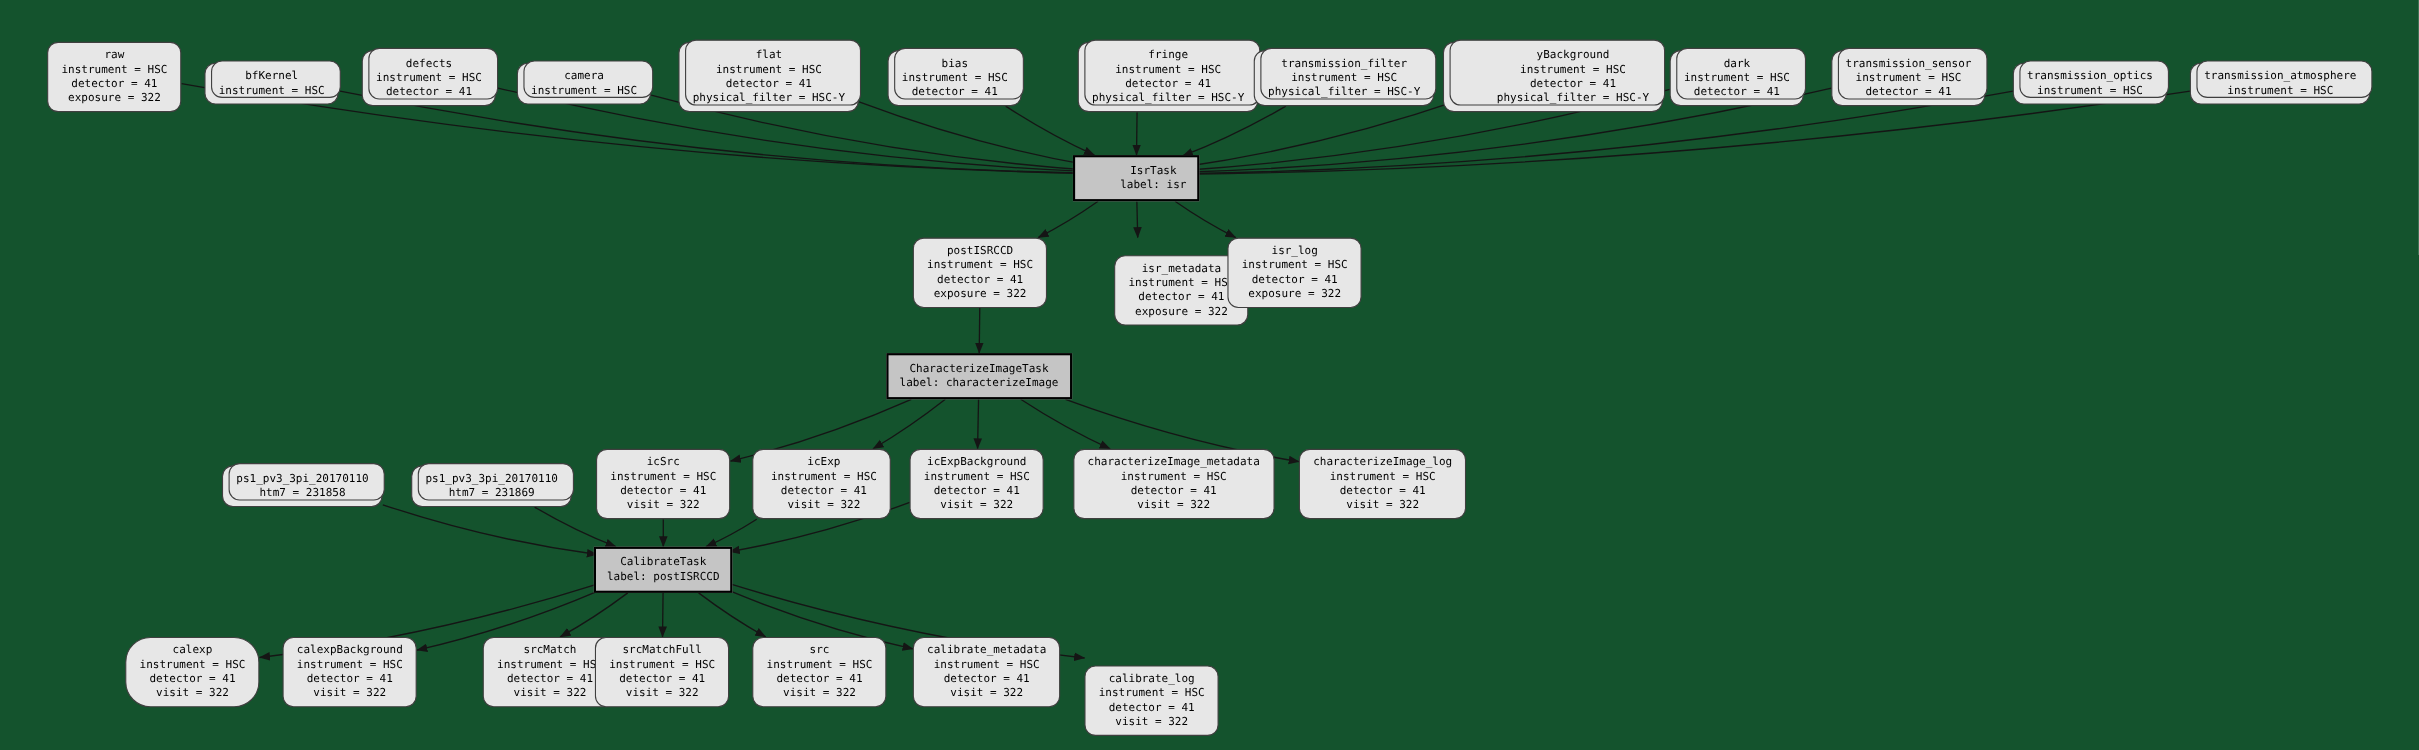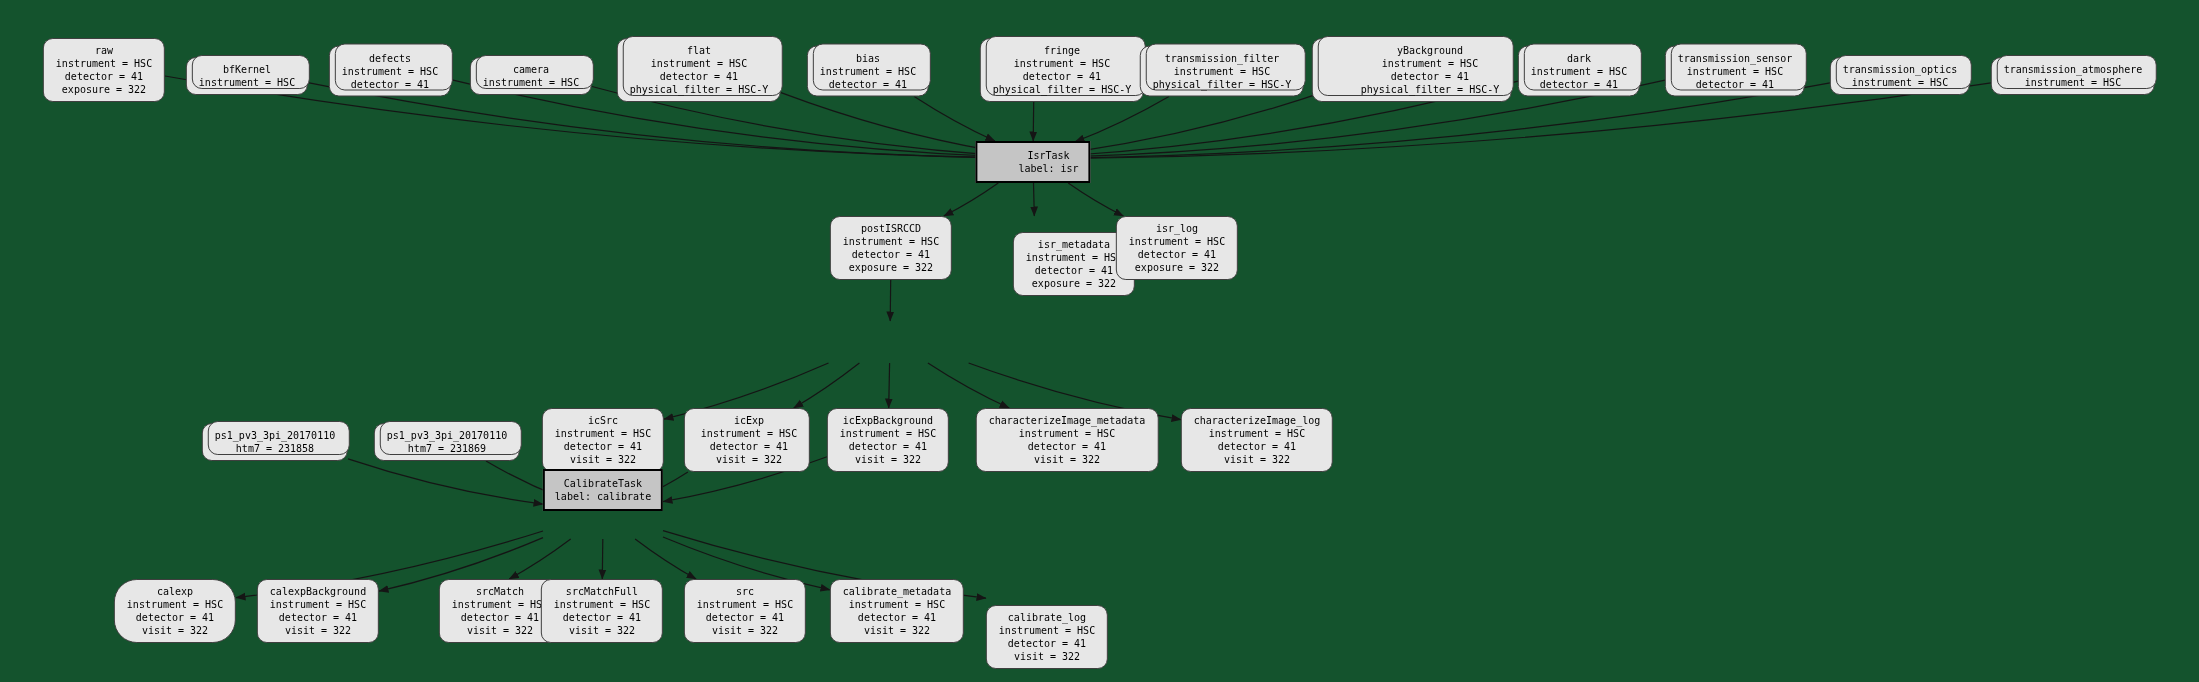--- a/index.html
+++ b/index.html
@@ -168,20 +168,24 @@
       <div class="line field">instrument = HSC</div>
       <div class="line field">detector = 41</div>
       <div class="line field">exposure = 322</div>
     </div>
     <div class="node dataset" style="left: 1177px; top: 248px;">
       <div class="line title">isr_log</div>
       <div class="line field">instrument = HSC</div>
       <div class="line field">detector = 41</div>
       <div class="line field">exposure = 322</div>
     </div>
+    <div class="node task" style="left: 890px; top: 342px;">
+      <div class="line title">CharacterizeImageTask</div>
+      <div class="line field">label: characterizeImage</div>
+    </div>
     <div class="node dataset stacked" style="left: 275px; top: 442px;">
       <div class="line title">ps1_pv3_3pi_20170110</div>
       <div class="line field">htm7 = 231858</div>
     </div>
     <div class="node dataset stacked" style="left: 447px; top: 442px;">
       <div class="line title">ps1_pv3_3pi_20170110</div>
       <div class="line field">htm7 = 231869</div>
     </div>
     <div class="node dataset" style="left: 603px; top: 440px;">
       <div class="line title">icSrc</div>
@@ -206,23 +210,23 @@
       <div class="line field">instrument = HSC</div>
       <div class="line field">detector = 41</div>
       <div class="line field">visit = 322</div>
     </div>
     <div class="node dataset" style="left: 1257px; top: 440px;">
       <div class="line title">characterizeImage_log</div>
       <div class="line field">instrument = HSC</div>
       <div class="line field">detector = 41</div>
       <div class="line field">visit = 322</div>
     </div>
-    <div class="node task" style="left: 603px; top: 490px;">
+    <div class="node task" style="left: 603px; top: 518px;">
       <div class="line title">CalibrateTask</div>
-      <div class="line field">label: calibrate</div>
+      <div class="line field">label: postISRCCD</div>
     </div>
     <div class="node dataset" style="left: 175px; top: 611px; border-radius: 23px;">
       <div class="line title">calexp</div>
       <div class="line field">instrument = HSC</div>
       <div class="line field">detector = 41</div>
       <div class="line field">visit = 322</div>
     </div>
     <div class="node dataset" style="left: 318px; top: 611px;">
       <div class="line title">calexpBackground</div>
       <div class="line field">instrument = HSC</div>

